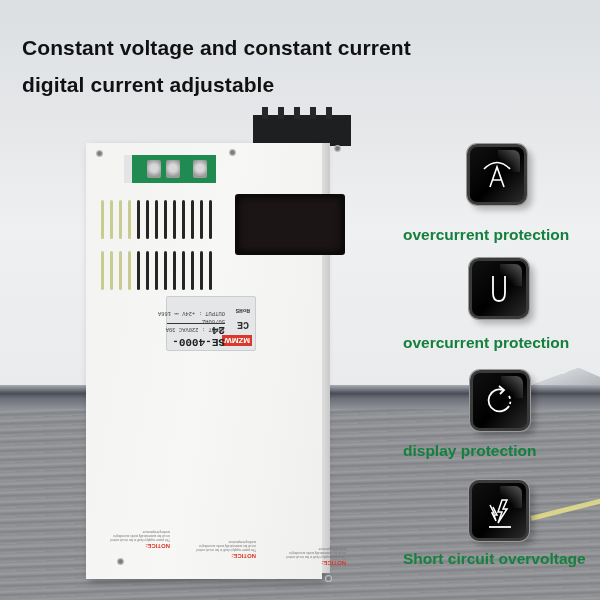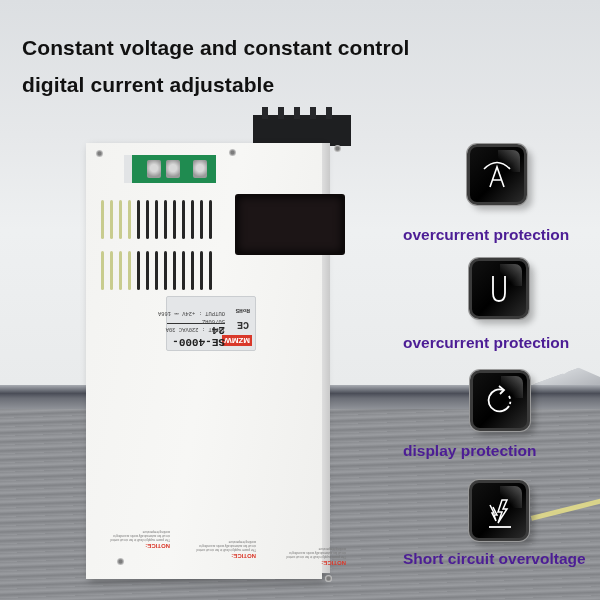--- a/index.html
+++ b/index.html
@@ -102,34 +102,34 @@
     background: linear-gradient(135deg, #111 0%, #000 55%, #2b2b2b 100%);
     border: 3px solid #3b3b3b; box-shadow: 0 0 0 1px #9a9a9a, 5px 5px 6px rgba(0,0,0,0.25);
   }
   .icon-box::after {
     content: ""; position: absolute; right: 4px; top: 3px; width: 22px; height: 22px;
     background: linear-gradient(225deg, rgba(255,255,255,0.35), rgba(255,255,255,0) 70%);
     border-radius: 0 7px 0 0;
   }
   .icon-box svg { position: absolute; left: 0; top: 0; width: 54px; height: 55px; }
   .feature-label {
-    position: absolute; left: 3px; font-size: 15.5px; font-weight: bold; color: #4c1d95; white-space: nowrap;
+    position: absolute; left: 3px; font-size: 15.5px; font-weight: bold; color: #15803d; white-space: nowrap;
   }
 </style>
 </head>
 <body>
 
 <div class="bg-sky"></div>
 <div class="mountain"></div>
 <div class="bg-horizon"></div>
 <div class="bg-road"></div>
 <div class="road-line"></div>
 
 <div class="headline">
-  <div>Constant voltage and constant control</div>
+  <div>Constant voltage and constant current</div>
   <div>digital current adjustable</div>
 </div>
 
 <div>
   <div class="top-block"></div>
   <div class="top-fin" style="left:262px"></div>
   <div class="top-fin" style="left:278px"></div>
   <div class="top-fin" style="left:294px"></div>
   <div class="top-fin" style="left:310px"></div>
   <div class="top-fin" style="left:326px"></div>

